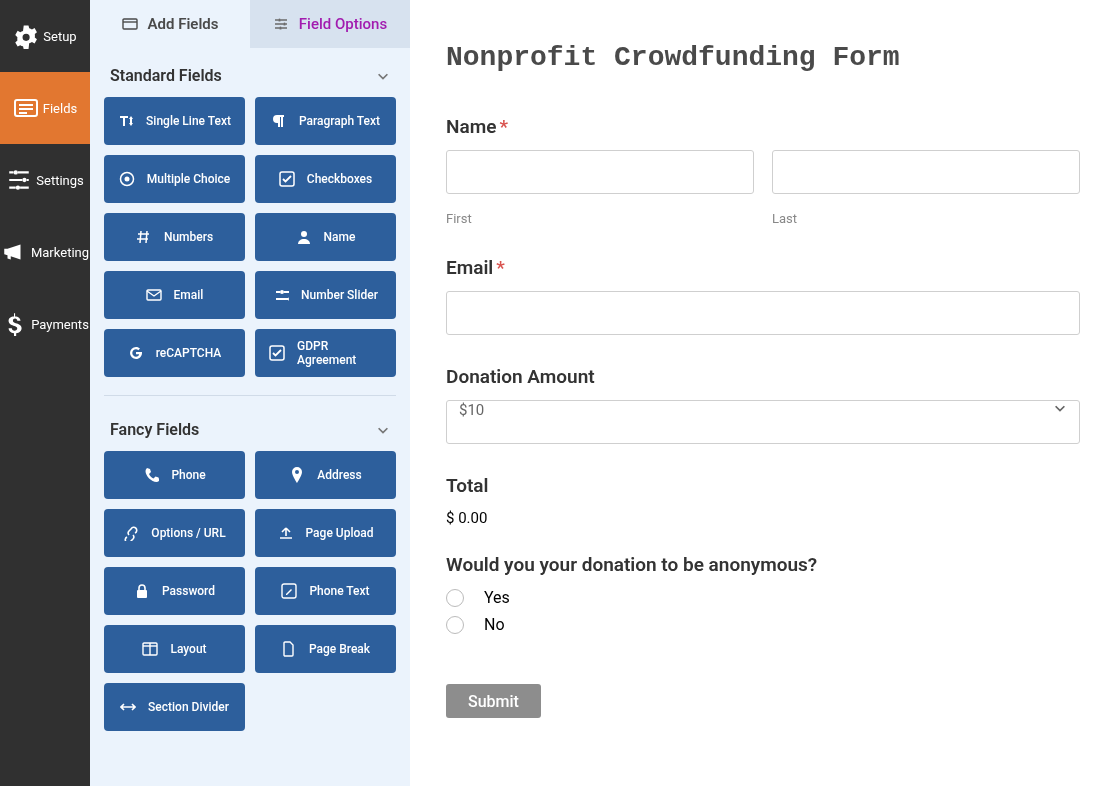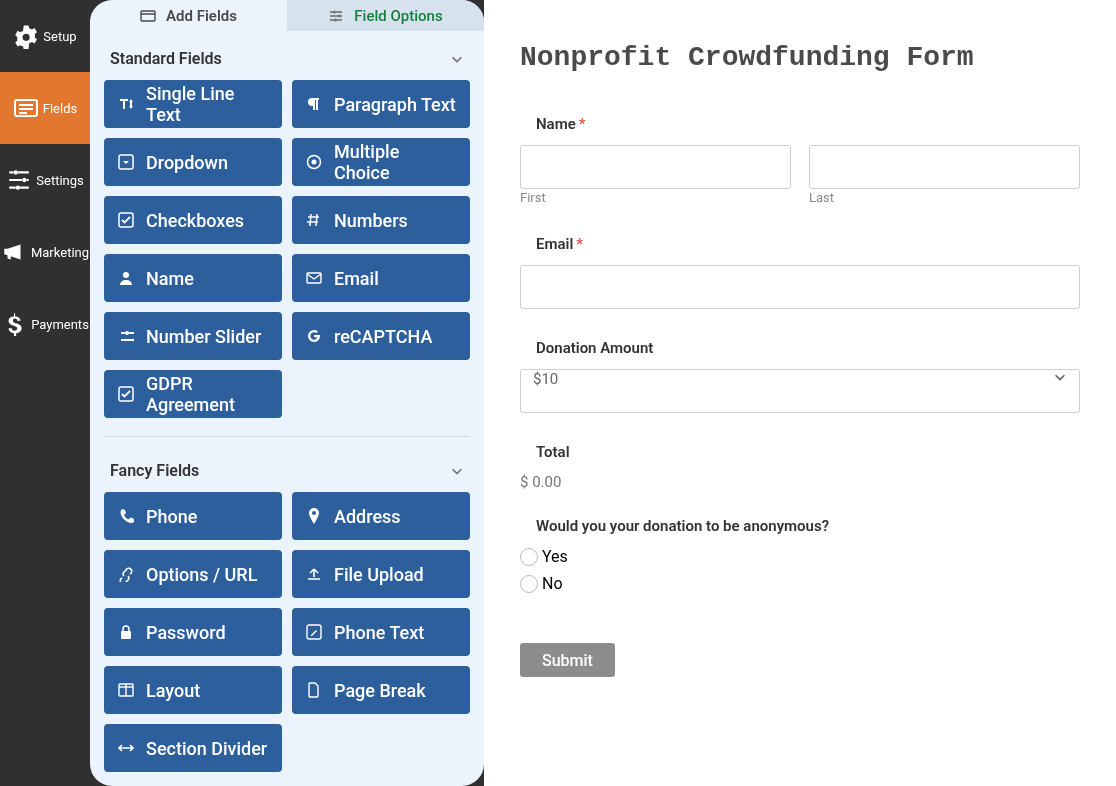--- a/index.html
+++ b/index.html
@@ -3,46 +3,46 @@
 <meta charset="utf-8">
 <style>
   *{box-sizing:border-box;margin:0;padding:0;font-family:-apple-system,BlinkMacSystemFont,"Segoe UI",Roboto,Helvetica,Arial,sans-serif;}
   body{width:1116px;height:786px;overflow:hidden;display:flex;background:#303030;}
   
   .rail{width:90px;background:#303030;color:#fff;display:flex;flex-direction:column;}
   .rail-item{height:72px;display:flex;flex-direction:row;align-items:center;justify-content:center;gap:4px;cursor:pointer;font-size:13px;}
   .rail-item.active{background:#e27730;}
   .rail-item svg{width:26px;height:26px;fill:#fff;}
   
-  .panel{width:394px;background:#ebf3fc;display:flex;flex-direction:column;overflow-y:auto;border-radius:22px;}
+  .panel{width:320px;background:#ebf3fc;display:flex;flex-direction:column;overflow-y:auto;}
   .panel-tabs{display:flex;height:48px;}
   .ptab{flex:1;display:flex;align-items:center;justify-content:center;gap:10px;font-size:15px;font-weight:600;color:#4a4a4a;cursor:pointer;}
-  .ptab.inactive{background:#d7e2ef;color:#15803d;font-weight:500;}
+  .ptab.inactive{background:#d7e2ef;color:#a21caf;font-weight:500;}
   .ptab svg{width:16px;height:16px;}
   .section-head{display:flex;align-items:center;justify-content:space-between;padding:18px 20px 12px;font-weight:600;color:#333;font-size:16px;}
   .section-head svg{width:14px;height:14px;stroke:#777;fill:none;stroke-width:2;}
   .field-grid{display:grid;grid-template-columns:1fr 1fr;gap:10px;padding:0 14px 14px;}
-  .field-btn{background:#2d5f9c;color:#fff;border:none;border-radius:4px;height:48px;display:flex;align-items:center;gap:12px;padding:0 14px;font-size:18px;font-weight:500;cursor:pointer;text-align:left;}
+  .field-btn{background:#2d5f9c;color:#fff;border:none;border-radius:4px;height:48px;display:flex;align-items:center;gap:12px;padding:0 14px;font-size:12px;font-weight:500;cursor:pointer;text-align:left;justify-content:center;}
   .field-btn svg{width:16px;height:16px;fill:#fff;flex:0 0 16px;}
   .divider{height:1px;background:#d0dbe8;margin:4px 14px 6px;}
   
   .preview-wrap{flex:1;background:#303030;}
   .preview{background:#fff;margin:0;height:100%;padding:40px 36px 0;}
   .form-title{font-size:28px;font-weight:700;color:#4a4a4a;line-height:1.25;margin-bottom:40px;font-family:Liberation Mono, monospace;}
-  .f-label{font-size:15px;font-weight:600;color:#333;margin-bottom:12px;display:block;margin-left:16px;}
+  .f-label{font-size:19px;font-weight:600;color:#333;margin-bottom:12px;display:block;}
   .req{color:#d9534f;margin-left:3px;}
   .row{display:flex;gap:18px;}
   .col{flex:1;display:flex;flex-direction:column;}
   .text-input{width:100%;height:44px;border:1px solid #cfcfcf;border-radius:3px;padding:0 10px;font-size:15px;}
-  .sub-label{font-size:13px;color:#888;margin-top:1px;}
+  .sub-label{font-size:13px;color:#888;margin-top:17px;}
   .field-block{margin-bottom:30px;}
   .select{width:100%;height:44px;border:1px solid #cfcfcf;border-radius:3px;padding:0 12px;font-size:15px;color:#666;background:#fff;display:flex;align-items:flex-start;justify-content:space-between;}
   .select svg{width:14px;height:14px;stroke:#666;fill:none;stroke-width:2;}
-  .total-val{font-size:15px;color:#737373;margin-top:4px;}
-  .radio-row{display:flex;align-items:center;gap:4px;margin-top:8px;}
+  .total-val{font-size:15px;color:#000000;margin-top:4px;}
+  .radio-row{display:flex;align-items:center;gap:20px;margin-top:8px;}
   .radio{width:18px;height:18px;border:1.5px solid #bbb;border-radius:50%;}
   .submit{background:#8d8d8d;color:#fff;border:none;border-radius:3px;height:34px;padding:0 22px;font-size:16px;font-weight:500;cursor:pointer;margin-top:20px;}
 </style>
 </head>
 <body>
 
 <svg width="0" height="0" style="position:absolute">
   <defs>
     <g id="i-gear">
         <path d="M13 2l.6 2.4a9 9 0 0 1 2.3 1l2.2-1.1 2 3.4-1.8 1.6c.1.5.1 1 .1 1.4s0 .9-.1 1.4l1.8 1.6-2 3.4-2.2-1.1a9 9 0 0 1-2.3 1L13 22h-4l-.6-2.4a9 9 0 0 1-2.3-1l-2.2 1.1-2-3.4 1.8-1.6c-.1-.5-.1-1-.1-1.4s0-.9.1-1.4L1.9 10l2-3.4 2.2 1.1a9 9 0 0 1 2.3-1L9 2h4zm-2 7a3 3 0 1 0 0 6 3 3 0 0 0 0-6z" transform="scale(1.1)"></path>
@@ -210,26 +210,20 @@
         <span>Single Line Text</span>
       </button>
       <button class="field-btn">
         <svg viewBox="0 0 16 16">
           <use href="#i-paragraph"></use>
         </svg>
         <span>Paragraph Text</span>
       </button>
       <button class="field-btn">
         <svg viewBox="0 0 16 16">
-          <use href="#i-caret-square"></use>
-        </svg>
-        <span>Dropdown</span>
-      </button>
-      <button class="field-btn">
-        <svg viewBox="0 0 16 16">
           <use href="#i-dot-circle"></use>
         </svg>
         <span>Multiple Choice</span>
       </button>
       <button class="field-btn">
         <svg viewBox="0 0 16 16">
           <use href="#i-check-square"></use>
         </svg>
         <span>Checkboxes</span>
       </button>
@@ -295,21 +289,21 @@
       <button class="field-btn">
         <svg viewBox="0 0 16 16">
           <use href="#i-link"></use>
         </svg>
         <span>Options / URL</span>
       </button>
       <button class="field-btn">
         <svg viewBox="0 0 16 16">
           <use href="#i-upload"></use>
         </svg>
-        <span>File Upload</span>
+        <span>Page Upload</span>
       </button>
       <button class="field-btn">
         <svg viewBox="0 0 16 16">
           <use href="#i-lock"></use>
         </svg>
         <span>Password</span>
       </button>
       <button class="field-btn">
         <svg viewBox="0 0 16 16">
           <use href="#i-edit-square"></use>

